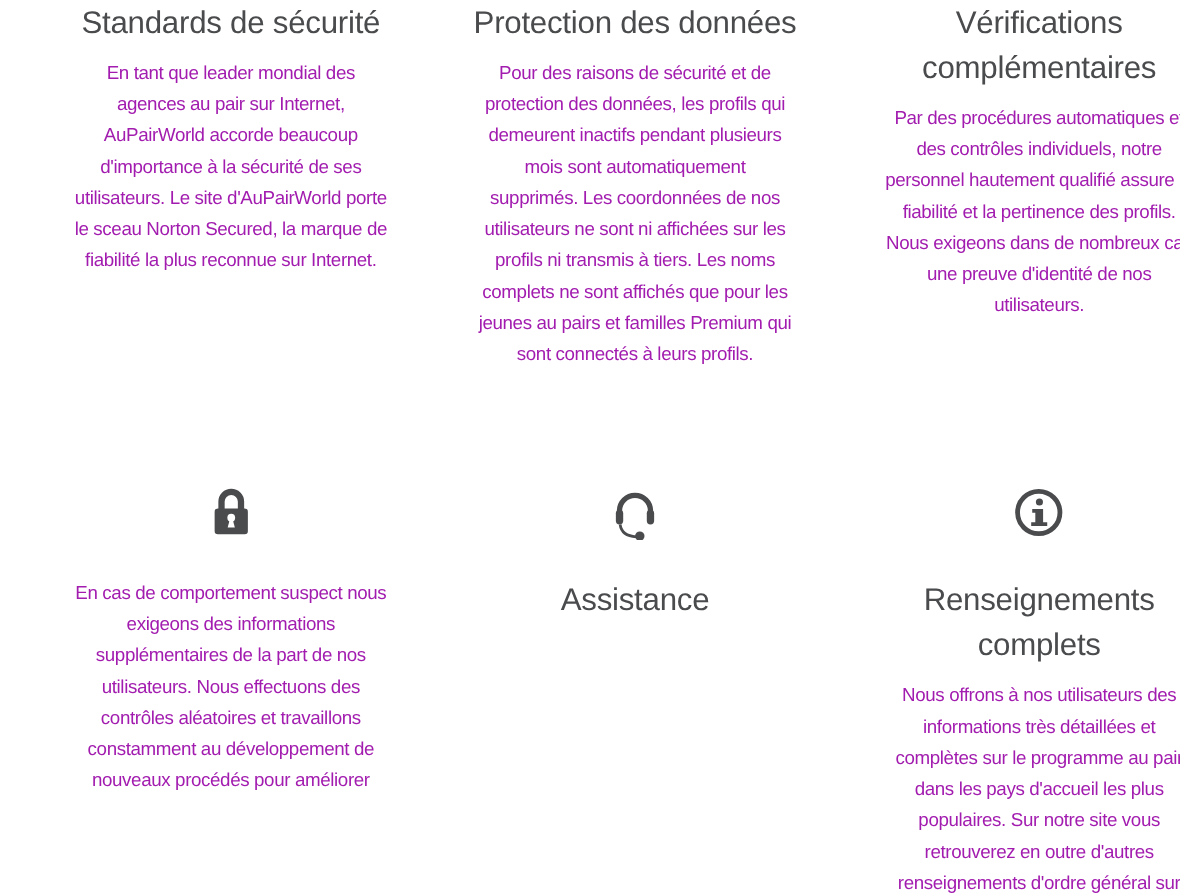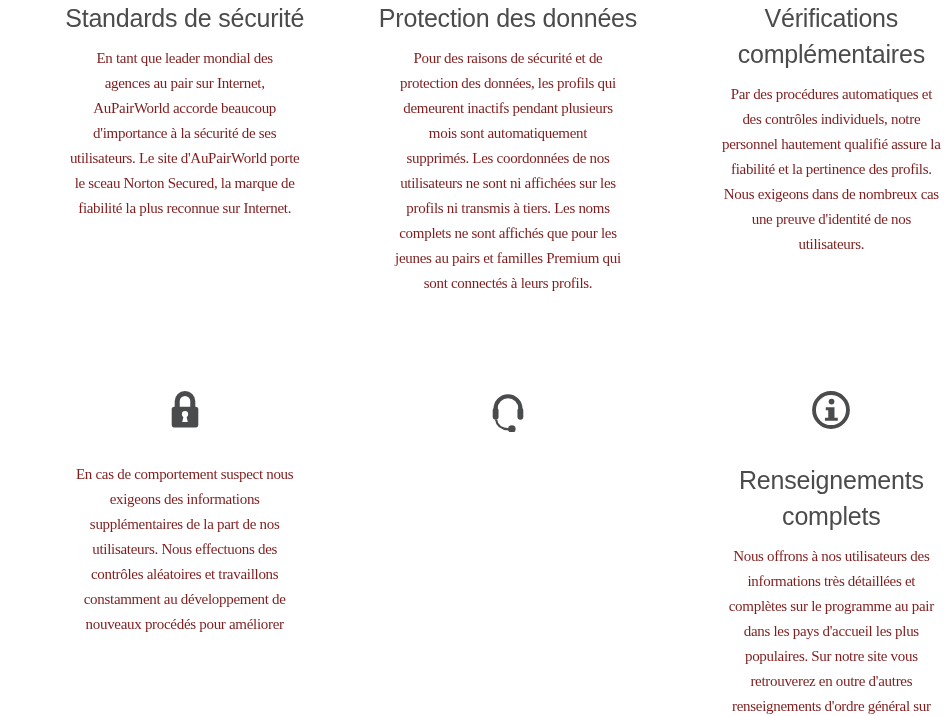--- a/index.html
+++ b/index.html
@@ -27,24 +27,23 @@
     line-height: 36px;
     color: #4a4b4d;
     letter-spacing: -0.2px;
     white-space: pre-line;
   }
   .feature-para {
     margin: 10px 0 0 0;
     font-size: 15px;
     font-weight: 400;
     line-height: 25px;
-    color: #7f1d1d;
+    color: #a21caf;
     letter-spacing: -0.3px;
     white-space: pre-line;
-    font-family: Liberation Serif, serif;
   }
   .iconwrap {
     height: 44px;
     margin-bottom: 30px;
     display: flex;
     align-items: flex-end;
     justify-content: center;
   }
   .iconwrap svg { height: 44px; width: 48px; display: block; }
   .ic-stroke { fill: none; stroke: #4a4b4d; }
@@ -116,20 +115,21 @@
     <section class="cell">
       <div class="iconwrap">
         <svg viewBox="0 0 48 48" aria-hidden="true">
           <path class="ic-stroke" stroke-width="4.6" d="M10.5 32 V22.5 a13.5 13.5 0 0 1 27 0 V32"></path>
           <rect class="ic-fill" x="7.3" y="21.5" width="6.4" height="13" rx="3.2"></rect>
           <rect class="ic-fill" x="34.3" y="21.5" width="6.4" height="13" rx="3.2"></rect>
           <path class="ic-stroke" stroke-width="2.4" d="M11 34.5 C12 41.5 17.5 44.8 25 45.2"></path>
           <circle class="ic-fill" cx="28.2" cy="44.6" r="4.1"></circle>
         </svg>
       </div>
+      <h2 class="feature-title">Assistance</h2>
     </section>
 
     <section class="cell">
       <div class="iconwrap">
         <svg viewBox="0 0 48 48" aria-hidden="true">
           <circle class="ic-stroke" stroke-width="4.2" cx="24" cy="24" r="18.5"></circle>
           <circle class="ic-fill" cx="24.6" cy="14.8" r="3.1"></circle>
           <path class="ic-fill" d="M21 21 h6.8 v11.4 h3.6 v3.4 H17.4 v-3.4 H21 v-8.2 h-2.7 v-3.2 Z"></path>
         </svg>
       </div>

